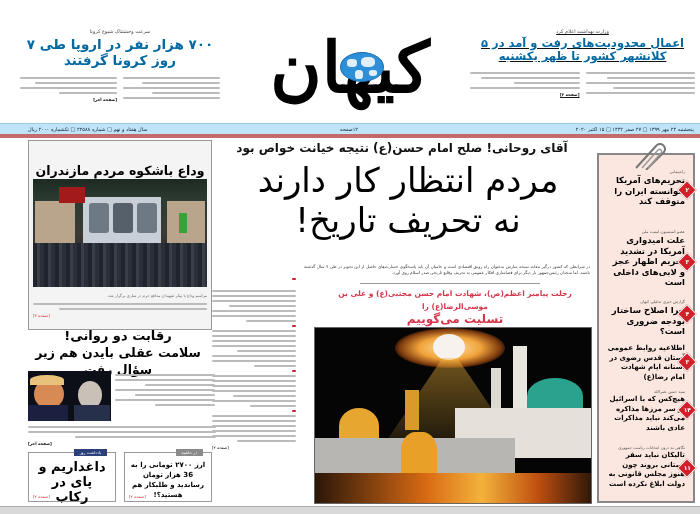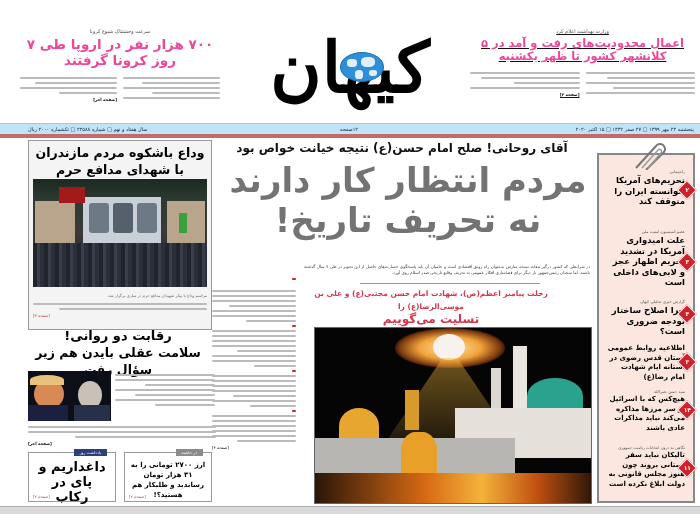--- a/index.html
+++ b/index.html
@@ -3,54 +3,54 @@
 <meta charset="utf-8">
 <style>
   * { box-sizing: border-box; margin: 0; padding: 0; }
   html, body { width: 700px; height: 514px; background: #ffffff; overflow: hidden; }
   body { font-family: "DejaVu Sans", sans-serif; color: #111; position: relative; direction: rtl; }
 
   .abs { position: absolute; }
 
   
   .teaser-kicker { font-size: 5px; color: #444; text-align: center; }
-  .teaser-title { font-weight: bold; text-align: center; line-height: 1.15; color: #ec4899; }
+  .teaser-title { font-weight: bold; text-align: center; line-height: 1.15; color: #0369a1; }
   .fine { font-size: 4px; color: #666; line-height: 6.5px; text-align: justify; }
   .fine-line { height: 2px; background: #bbb; margin: 3px 0; border-radius: 1px; }
 
   
   .masthead { left: 230px; top: 20px; width: 240px; height: 100px; }
   .mast-text { position: absolute; left: 0; right: 0; top: 0; text-align: center;
       font-family: "DejaVu Serif", serif; font-size: 70px; font-weight: bold; color: #000; line-height: 96px; letter-spacing: -2px; }
   .globe { position: absolute; left: 110px; top: 32px; width: 44px; height: 30px; border-radius: 50%;
       background: #2d8fd8; border: 1px solid #1c6fae; overflow: hidden; }
   .globe .m { position: absolute; background: #ffffff; opacity: 0.85; }
 
   
   .infobar { left: 0; top: 123px; width: 700px; height: 11px; background: #bfe3f7; border-top: 1px solid #9cc9e6; }
   .infobar span { font-size: 5px; line-height: 10px; color: #123; position: absolute; top: 0; }
   .redbar { left: 0; top: 134px; width: 700px; height: 4px; background: #c46a6a; }
   .bottombar { left: 0; top: 506px; width: 700px; height: 8px; background: #d9d9d9; border-top: 1px solid #aaa; }
 
   
   .sup-head { left: 222px; top: 141px; width: 360px; text-align: center; font-size: 12px; font-weight: bold; color: #111; }
-  .main-head { left: 222px; top: 160px; width: 372px; text-align: center; font-size: 34px; font-weight: 700; line-height: 40px; color: #737373; letter-spacing: -1px; }
+  .main-head { left: 222px; top: 160px; width: 372px; text-align: center; font-size: 34px; font-weight: 400; line-height: 40px; color: #000000; letter-spacing: -1px; }
 
   
   .sidebar { left: 597px; top: 153px; width: 98px; height: 350px; background: #fbe7df; border: 2px solid #888; }
   .clip { left: 628px; top: 140px; width: 40px; height: 30px; }
   .sb-item { position: absolute; right: 8px; width: 80px; text-align: right; }
   .sb-kicker { font-size: 4px; color: #555; margin-bottom: 1px; }
   .sb-title { font-size: 8.5px; font-weight: bold; line-height: 10.5px; color: #000; }
   .sb-badge { position: absolute; right: -9px; width: 14px; height: 14px; background: #d0202a; transform: rotate(45deg); border: 1.5px solid #fff; }
   .sb-badge span { display: block; transform: rotate(-45deg); color: #fff; font-size: 6px; font-weight: bold; text-align: center; line-height: 11px; }
 
   
   .box-vedaa { left: 28px; top: 140px; width: 184px; height: 190px; border: 1px solid #999; background: #f4f4f4; }
-  .vedaa-title { text-align: center; font-size: 12.5px; font-weight: bold; line-height: 17px; margin-top: 3px; color: #000; }
+  .vedaa-title { text-align: center; font-size: 12.5px; font-weight: bold; line-height: 17px; margin-top: 21px; color: #000; }
   .vedaa-photo { position: absolute; left: 4px; top: 38px; width: 174px; height: 108px;
       background: linear-gradient(180deg, #1c2a22 0%, #2d3b32 20%, #3b3a36 50%, #1a1a22 100%); overflow: hidden; }
   .vp-banner { position: absolute; top: 18px; height: 48px; background: #c9cfd6; }
   .vp-face { position: absolute; top: 24px; width: 20px; height: 30px; background: #6d7a86; border-radius: 3px; }
   .vp-flag { position: absolute; background: #a31a1a; }
   .vp-crowd { position: absolute; left: 0; right: 0; bottom: 0; height: 44px; background: repeating-linear-gradient(90deg, #20242c 0 4px, #3a3e48 4px 7px, #2b2f39 7px 11px); }
   .vedaa-caption { position: absolute; left: 4px; right: 4px; top: 152px; }
 
   .race-title { left: 20px; top: 327px; width: 196px; text-align: center; font-weight: bold; color: #000; }
   .race-photo { left: 28px; top: 371px; width: 83px; height: 50px; background: #0d0f18; overflow: hidden; }
@@ -58,21 +58,21 @@
 
   .mini-box { position: absolute; top: 452px; width: 88px; height: 50px; border: 1px solid #999; background: #fff; }
   .mini-tag { position: absolute; top: -4px; right: 8px; height: 7px; font-size: 4px; color: #fff; line-height: 7px; padding: 0 6px; }
   .mini-title { text-align: center; font-weight: bold; color: #000; }
   .mini-page { position: absolute; left: 4px; bottom: 2px; font-size: 4px; color: #c33; }
 
   
   .midcol { left: 212px; top: 268px; width: 84px; height: 236px; }
 
   .lead-text { left: 304px; top: 264px; width: 286px; }
-  .condol { left: 288px; top: 287px; width: 286px; text-align: center; color: #d4364b; font-weight: bold; font-size: 9.5px; line-height: 13px; }
+  .condol { left: 312px; top: 287px; width: 286px; text-align: center; color: #d4364b; font-weight: bold; font-size: 9.5px; line-height: 13px; }
 
   
   .shrine { left: 314px; top: 327px; width: 278px; height: 177px; background: #050505; overflow: hidden; border: 1px solid #666; }
   .sh { position: absolute; }
 </style>
 </head>
 <body>
 
 <div class="abs" style="left:20px; top:28px; width:200px;">
   <div class="teaser-kicker">سرعت وحشتناک شیوع کرونا</div>
@@ -177,21 +177,21 @@
 </div>
 <div class="abs" style="left:28px; top:423px; width:188px;">
   <div class="fine-line"></div>
     <div class="fine-line"></div>
     <div class="fine-line" style="width:75%"></div>
   <div class="fine" style="text-align:left; color:#000; font-weight:bold;">[صفحه آخر]</div>
 </div>
 
 <div class="mini-box" style="left:124px;">
   <div class="mini-tag" style="background:#8a8a8a;">در حاشیه</div>
-  <div class="mini-title" style="font-size:7px; line-height:10px; padding:7px 4px 0;">ارز ۲۷۰۰ تومانی را به ۳۱ هزار تومان رساندید و طلبکار هم هستید؟!</div>
+  <div class="mini-title" style="font-size:7px; line-height:10px; padding:7px 4px 0;">ارز ۲۷۰۰ تومانی را به 36 هزار تومان رساندید و طلبکار هم هستید؟!</div>
   <div class="mini-page">[صفحه ۲]</div>
 </div>
 <div class="mini-box" style="left:28px;">
   <div class="mini-tag" style="background:#2b3f7a;">یادداشت روز</div>
   <div class="mini-title" style="font-size:13px; line-height:15px; padding:6px 6px 0;">داغداریم و پای در رکاب</div>
   <div class="mini-page">[صفحه ۲]</div>
 </div>
 
 <div class="abs sup-head">آقای روحانی! صلح امام حسن(ع) نتیجه خیانت خواص بود</div>
 <div class="abs main-head">

